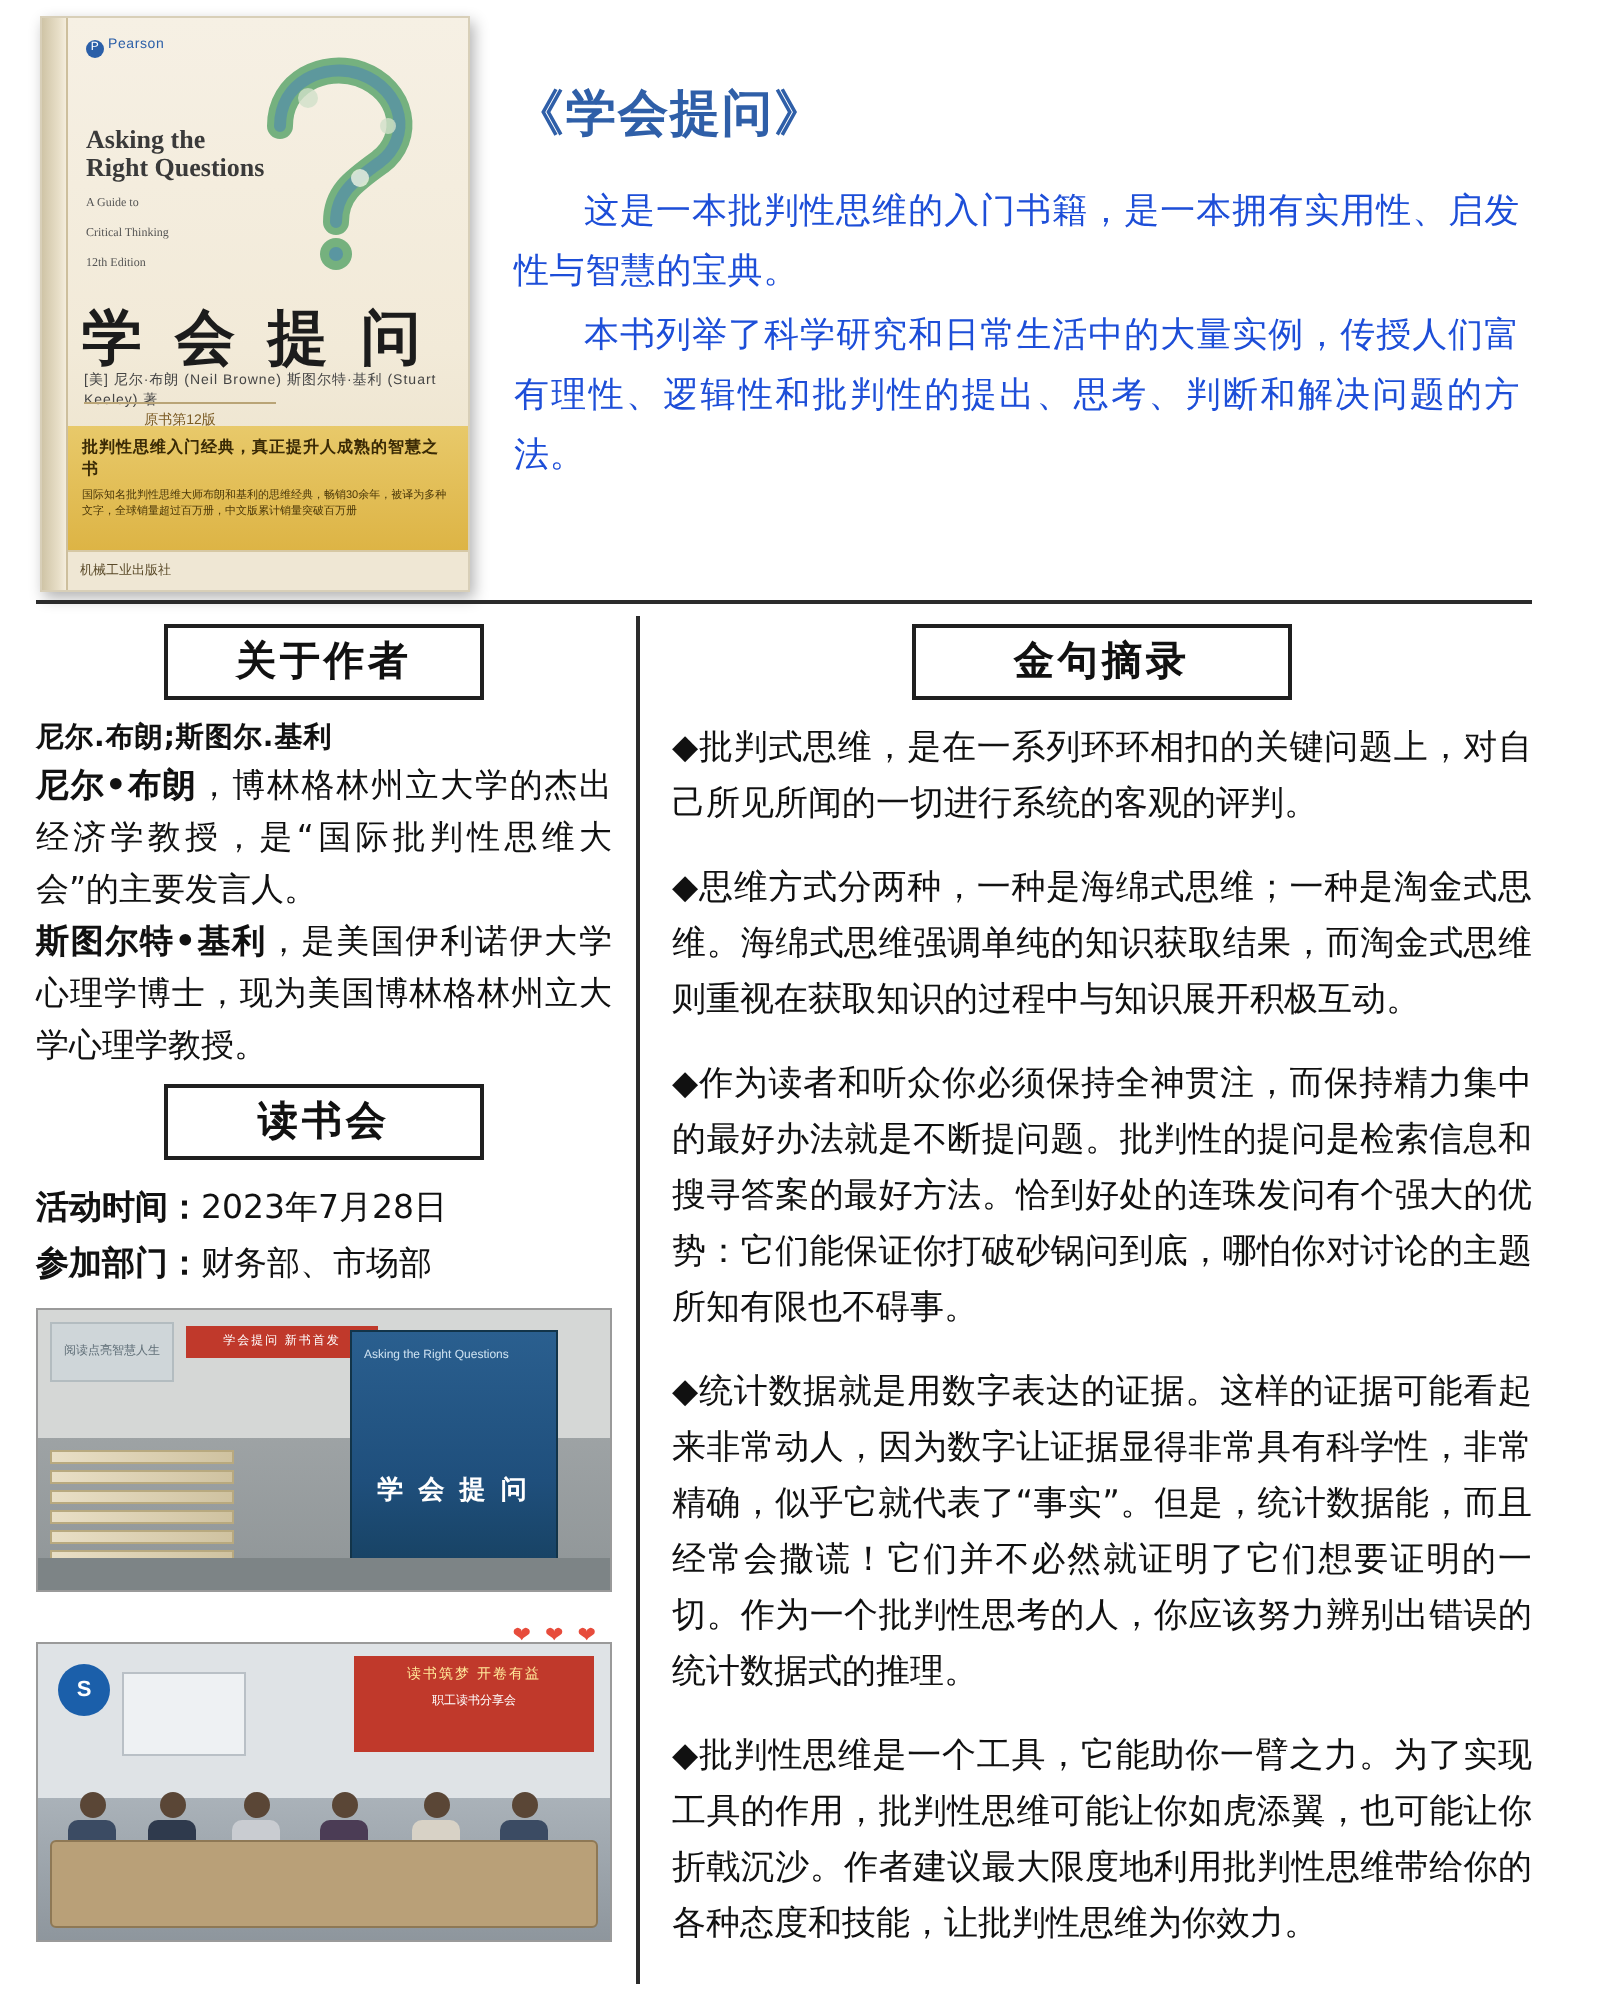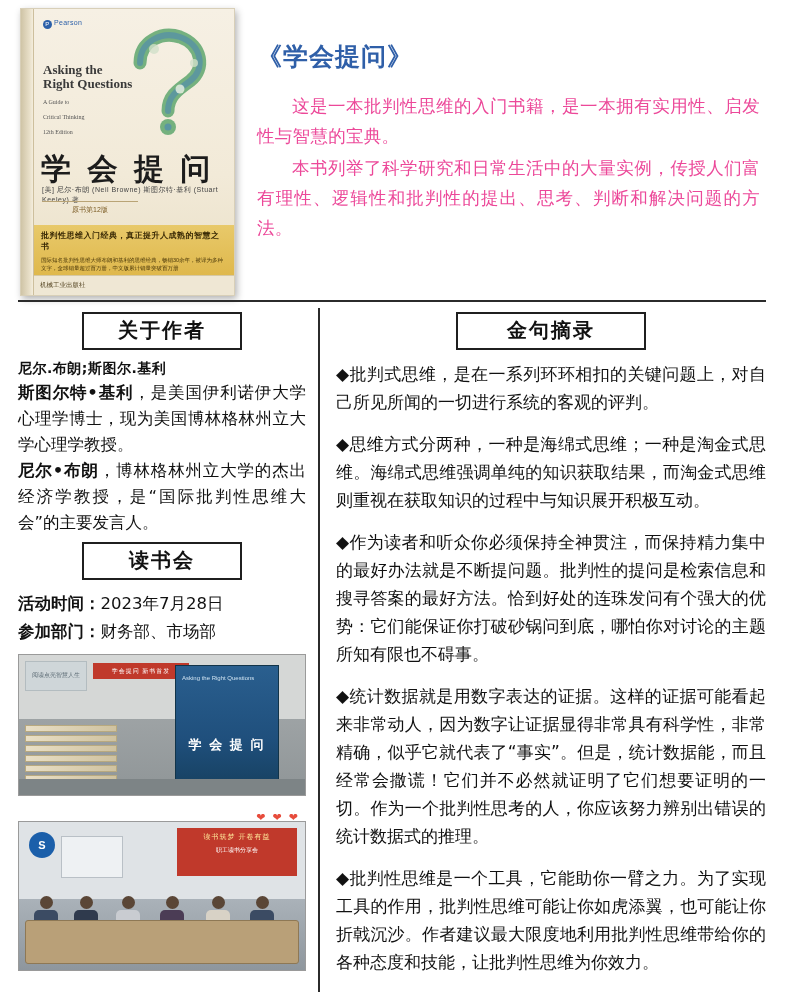--- a/index.html
+++ b/index.html
@@ -65,21 +65,21 @@
   .cover-title-en {
     position: absolute; left: 21px; top: 176px;
     font-size: 7px; color: #444; letter-spacing: .5px;
   }
   .cover-edition {
     position: absolute; left: 21px; top: 192px;
     font-size: 7px; color: #7a5a22; border-top: 1px solid #b9a476;
     padding-top: 3px; width: 96px; text-align: center;
   }
   .cover-band {
-    position: absolute; left: 13px; right: 0; top: 216px; height: 62px;
+    position: absolute; left: 13px; right: 0; top: 204px; height: 62px;
     background: linear-gradient(180deg,#e8c96a 0%, #ddb445 100%);
     color: #3a2a05; padding: 5px 7px;
   }
   .cover-band .bl1 { font-size: 8px; font-weight: bold; letter-spacing: .5px; }
   .cover-band .bl2 { font-size: 5.5px; line-height: 8px; margin-top: 4px; color: #4a3708; }
   .cover-footer {
     position: absolute; left: 13px; right: 0; bottom: 0; height: 20px;
     background: #efe7d4; border-top: 1px solid #d6c8a4;
     font-size: 6.5px; color: #5a4a28; padding: 5px 0 0 6px;
   }
@@ -99,21 +99,21 @@
     color: #2f5fa8;
     font-size: 25px;
     font-weight: bold;
     font-family: "DejaVu Sans", sans-serif;
     letter-spacing: 1px;
     margin: 22px 0 18px 0;
   }
   .intro-p {
     font-size: 17.5px;
     line-height: 30px;
-    color: #ec4899;
+    color: #1d4ed8;
     text-indent: 2em;
     font-family: "DejaVu Sans", sans-serif;
     text-align: justify;
     margin: 0 0 2px 0;
     letter-spacing: .3px;
   }
 
   
   .hr-main {
     position: absolute; left: 18px; right: 14px; top: 300px;
@@ -286,22 +286,22 @@
   <div class="hr-main"></div>
 
   <div class="bottom-section">
 
     <div class="col-left">
 
       <div class="section-head">关于作者</div>
 
       <div class="author-name">尼尔.布朗;斯图尔.基利</div>
 
+      <p class="author-p"><b>尼尔•布朗</b><span>，博林格林州立大学的杰出经济学教授，是“国际批判性思维大会”的主要发言人。</span></p>
       <p class="author-p"><b>斯图尔特•基利</b><span>，是美国伊利诺伊大学心理学博士，现为美国博林格林州立大学心理学教授。</span></p>
-      <p class="author-p"><b>尼尔•布朗</b><span>，博林格林州立大学的杰出经济学教授，是“国际批判性思维大会”的主要发言人。</span></p>
 
       <div class="section-head">读书会</div>
 
       <div class="meta-line">
         <span class="mlabel">活动时间：</span><span class="mval">2023年7月28日</span>
       </div>
       <div class="meta-line">
         <span class="mlabel">参加部门：</span><span class="mval">财务部、市场部</span>
       </div>
 

